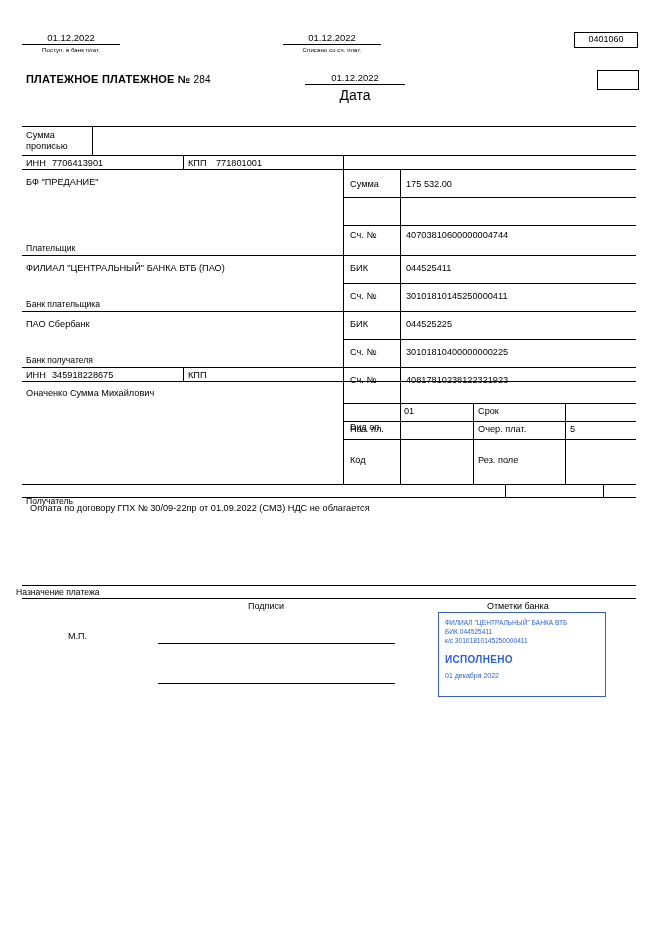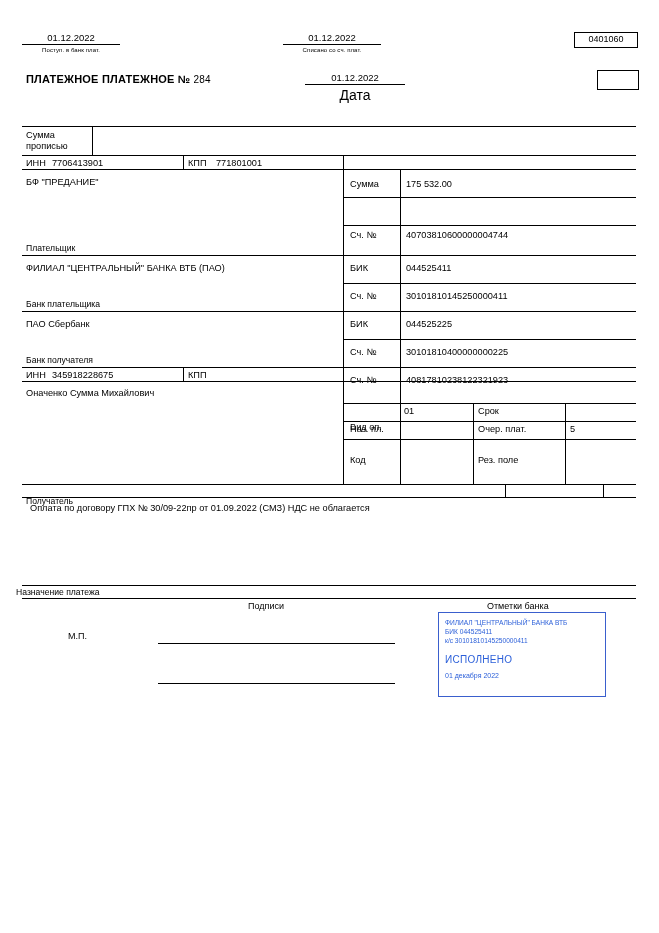--- a/index.html
+++ b/index.html
@@ -97,21 +97,21 @@
   .stamp {
     position: absolute;
     border: 1px solid #3a5fcd;
     color: #2b5fd9;
     box-sizing: border-box;
     padding: 5px 6px;
   }
   .stamp .sline { font-size: 6.6px; line-height: 9px; }
   .stamp .sbig {
     font-size: 10px;
-    font-weight: normal;
+    font-weight: bold;
     margin-top: 9px;
     letter-spacing: 0.3px;
   }
   .stamp .sdate { font-size: 7px; margin-top: 7px; }
 
   .sigline { position: absolute; background: #000; height: 1px; }
   .mp { position: absolute; font-size: 9px; }
   .centerlabel { position: absolute; font-size: 9px; }
 </style>
 </head>

